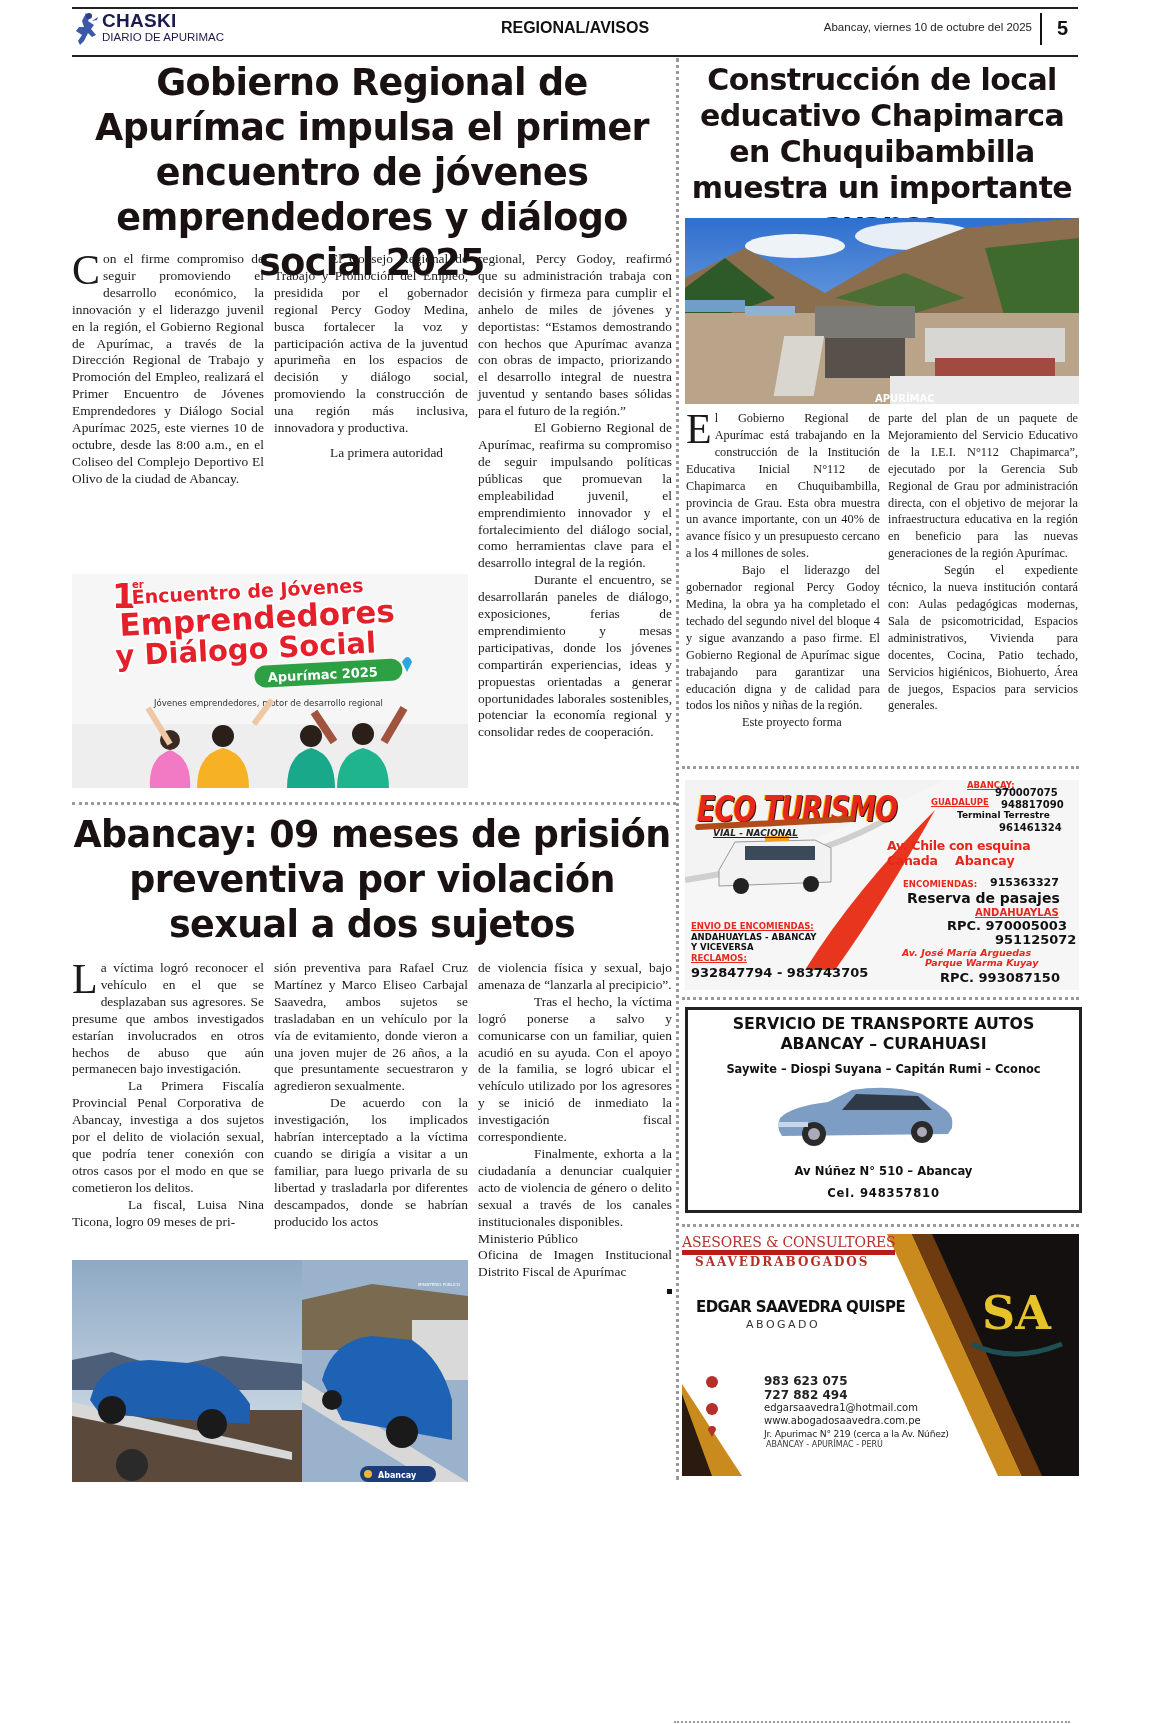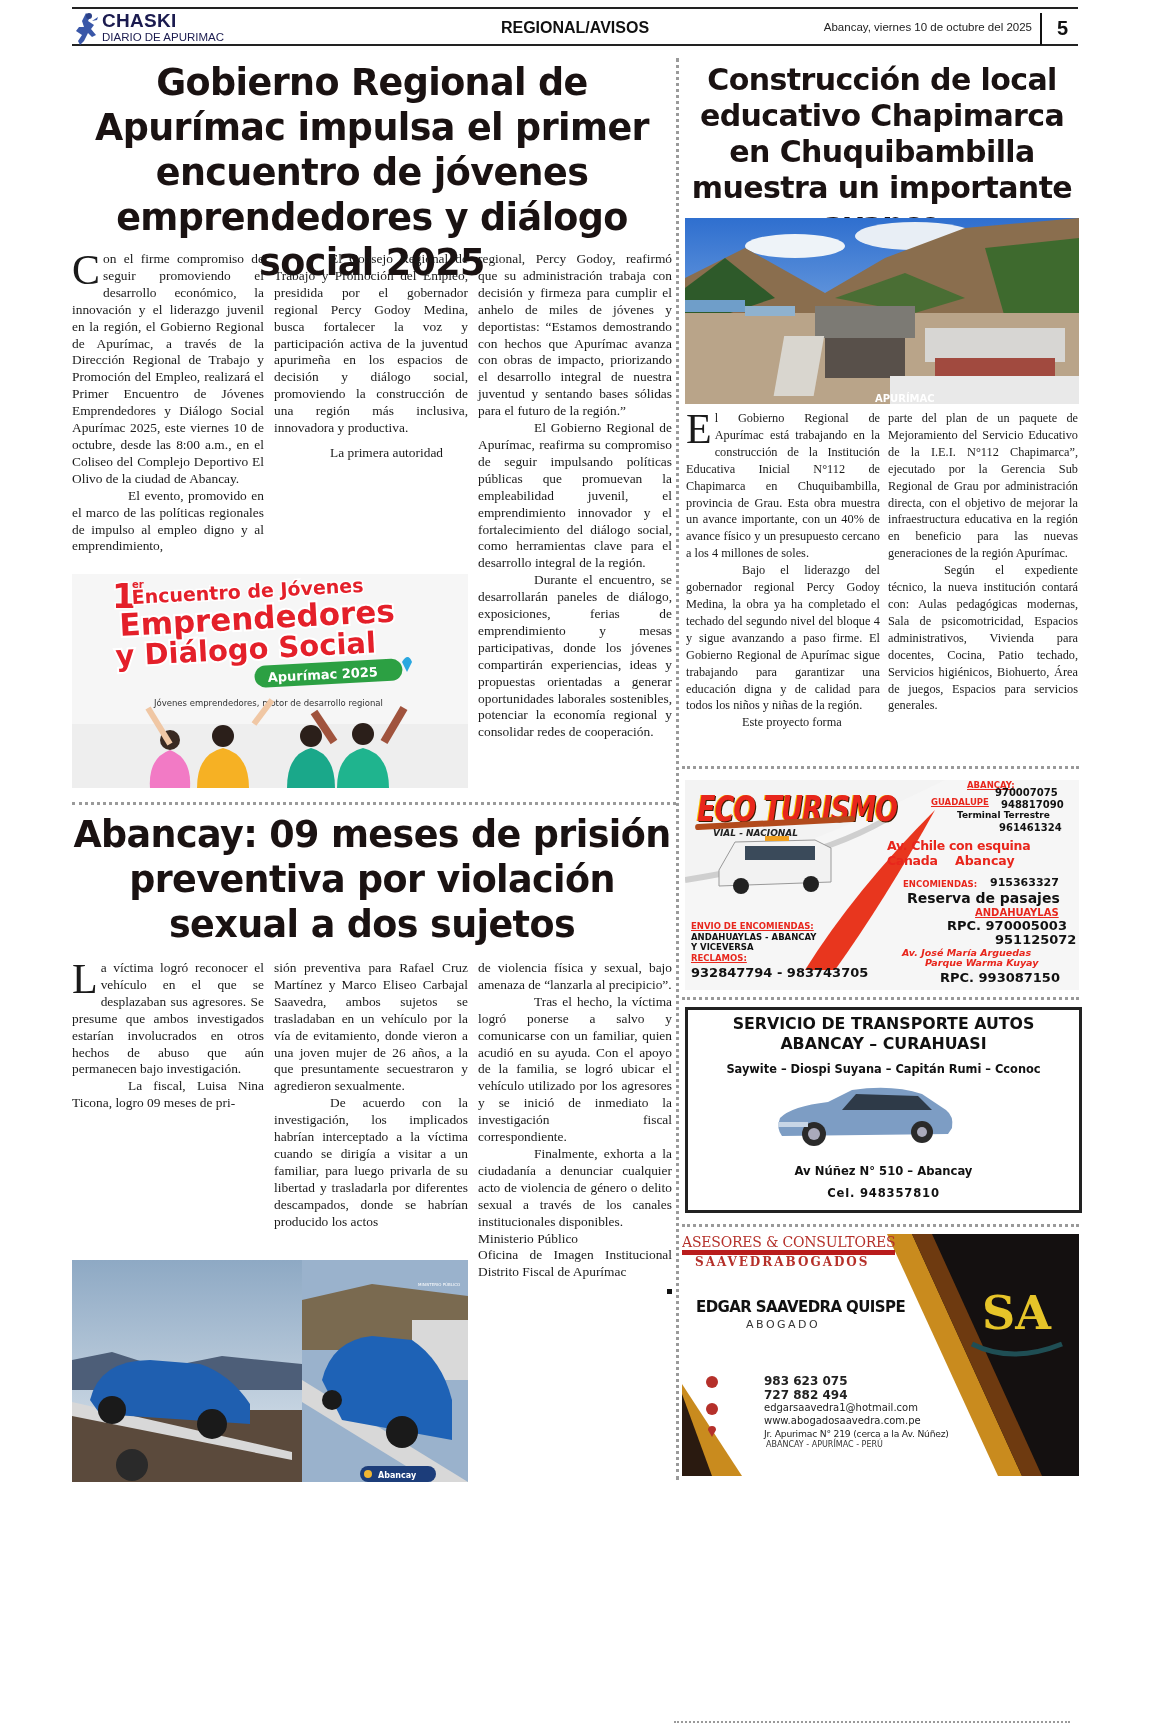--- a/index.html
+++ b/index.html
@@ -1,20 +1,20 @@
 <!DOCTYPE html>
 <html><head>
 <meta charset="utf-8">
 <style>
   * { box-sizing: border-box; margin: 0; padding: 0; }
   html, body { width: 1166px; height: 1724px; background: #ffffff; overflow: hidden; }
   body { position: relative; font-family: "DejaVu Serif", serif; color: #1a1a1a; }
 
   
-  .masthead { position: absolute; left: 72px; top: 7px; width: 1006px; height: 39px;
+  .masthead { position: absolute; left: 72px; top: 7px; width: 1006px; height: 50px;
     border-top: 2px solid #222; border-bottom: 2px solid #222; }
   .logo { position: absolute; left: 0; top: 2px; width: 28px; height: 36px; }
   .brand { position: absolute; left: 30px; top: 2px; font-family: "Liberation Sans", sans-serif; }
   .brand-name { font-weight: bold; font-size: 19px; line-height: 19px; color: #1b1b4f; letter-spacing: 0.3px; }
   .brand-sub { font-size: 11.5px; line-height: 14px; color: #1b1b4f; }
   .section { position: absolute; left: 0; right: 0; top: 10px; text-align: center;
     font-family: "Liberation Sans", sans-serif; font-weight: bold; font-size: 16px; color: #111; }
   .dateline { position: absolute; right: 46px; top: 12px; font-family: "Liberation Sans", sans-serif;
     font-size: 11.5px; color: #222; }
   .pagebar { position: absolute; right: 36px; top: 4px; width: 2px; height: 32px; background: #111; }
@@ -51,21 +51,21 @@
   
   .ad { position: absolute; overflow: hidden; }
   .ad-eco { left: 685px; top: 780px; width: 394px; height: 210px; background: #f3f3f3; }
   .ad-taxi { left: 685px; top: 1007px; width: 397px; height: 206px; border: 3px solid #222; background: #fff; }
   .ad-law { left: 682px; top: 1234px; width: 397px; height: 242px; background: #111; }
 
   .eco-title { position: absolute; left: 12px; top: 8px; font-family: "DejaVu Sans", sans-serif; font-weight: bold;
     font-style: italic; font-size: 27px; color: #e8261c; letter-spacing: -1px;
     text-shadow: 1px 1px 0 #3a1a00, -1px 0 0 #f7c600; transform: scaleY(1.3); transform-origin: top left; }
   .eco-swoosh { position: absolute; left: 10px; top: 40px; width: 160px; height: 6px; background: #b24a1c; border-radius: 3px; transform: rotate(-3deg); }
-  .eco-vial { position: absolute; left: 28px; top: 48px; font-family: "DejaVu Sans", sans-serif; font-weight: bold; font-style: italic; font-size: 9px; color: #222; }
+  .eco-vial { position: absolute; left: 28px; top: 48px; font-family: "DejaVu Sans", sans-serif; font-weight: bold; font-style: italic; font-size: 9px; color: #222; text-decoration: underline; }
   .eco-red { position: absolute; font-family: "DejaVu Sans", sans-serif; font-weight: bold; color: #e8261c; }
   .eco-blk { position: absolute; font-family: "DejaVu Sans", sans-serif; font-weight: bold; color: #111; }
   .u { text-decoration: underline; }
 
   .taxi-title { position: absolute; left: 0; right: 0; top: 4px; text-align: center; font-family: "DejaVu Sans", sans-serif;
     font-weight: bold; font-size: 15.8px; line-height: 20px; color: #111; }
   .taxi-routes { position: absolute; left: 0; right: 0; top: 52px; text-align: center; font-family: "DejaVu Sans", sans-serif; font-weight: bold; font-size: 11.4px; color: #111; }
   .taxi-addr { position: absolute; left: 0; right: 0; top: 154px; text-align: center; font-family: "DejaVu Sans", sans-serif; font-weight: bold; font-size: 11.6px; color: #111; }
   .taxi-cel { position: absolute; left: 0; right: 0; top: 176px; text-align: center; font-family: "DejaVu Sans", sans-serif; font-weight: bold; font-size: 11.6px; color: #111; letter-spacing: 0.8px; }
 
@@ -95,21 +95,20 @@
 <div class="hdiv" style="left:682px; top:766px; width:397px;"></div>
 <div class="hdiv" style="left:682px; top:997px; width:397px;"></div>
 <div class="hdiv" style="left:682px; top:1224px; width:397px;"></div>
 <div class="hdiv" style="left:674px; top:1721px; width:396px; border-top-width:2px;"></div>
 
 <article>
   <h1 class="headline h1">Gobierno Regional de Apurímac impulsa el primer encuentro de jóvenes emprendedores y diálogo social 2025</h1>
 
   <div class="col" style="left:72px; top:251px; width:192px;">
     <p class="first"><span class="drop">C</span><span>on el firme compromiso de seguir promoviendo el desarrollo económico, la innovación y el liderazgo juvenil en la región, el Gobierno Regional de Apurímac, a través de la Dirección Regional de Trabajo y Promoción del Empleo, realizará el Primer Encuentro de Jóvenes Emprendedores y Diálogo Social Apurímac 2025, este viernes 10 de octubre, desde las 8:00 a.m., en el Coliseo del Complejo Deportivo El Olivo de la ciudad de Abancay.</span></p>
-    <p>El evento, promovido en el marco de las políticas regionales de impulso al empleo digno y al emprendimiento,</p>
   </div>
   <div class="col" style="left:274px; top:251px; width:194px;">
     <p>El Consejo Regional de Trabajo y Promoción del Empleo, presidida por el gobernador regional Percy Godoy Medina, busca fortalecer la voz y participación activa de la juventud apurimeña en los espacios de decisión y diálogo social, promoviendo la construcción de una región más inclusiva, innovadora y productiva.</p>
     <p style="margin-top:8px;">La primera autoridad</p>
   </div>
   <div class="col" style="left:478px; top:251px; width:194px;">
     <p class="first">regional, Percy Godoy, reafirmó que su administración trabaja con decisión y firmeza para cumplir el anhelo de miles de jóvenes y deportistas: “Estamos demostrando con hechos que Apurímac avanza con obras de impacto, priorizando el desarrollo integral de nuestra juventud y sentando bases sólidas para el futuro de la región.”</p>
     <p>El Gobierno Regional de Apurímac, reafirma su compromiso de seguir impulsando políticas públicas que promuevan la empleabilidad juvenil, el emprendimiento innovador y el fortalecimiento del diálogo social, como herramientas clave para el desarrollo integral de la región.</p>
     <p>Durante el encuentro, se desarrollarán paneles de diálogo, exposiciones, ferias de emprendimiento y mesas participativas, donde los jóvenes compartirán experiencias, ideas y propuestas orientadas a generar oportunidades laborales sostenibles, potenciar la economía regional y consolidar redes de cooperación.</p>
   </div>
@@ -188,20 +187,21 @@
     <p class="first">parte del plan de un paquete de Mejoramiento del Servicio Educativo de la I.E.I. N°112 Chapimarca”, ejecutado por la Gerencia Sub Regional de Grau por administración directa, con el objetivo de mejorar la infraestructura educativa en la región en beneficio para las nuevas generaciones de la región Apurímac.</p>
     <p>Según el expediente técnico, la nueva institución contará con: Aulas pedagógicas modernas, Sala de psicomotricidad, Espacios administrativos, Vivienda para docentes, Cocina, Patio techado, Servicios higiénicos, Biohuerto, Área de juegos, Espacios para servicios generales.</p>
   </div>
 </article>
 
 <article>
   <h2 class="headline h3">Abancay: 09 meses de prisión preventiva por violación sexual a dos sujetos</h2>
 
   <div class="col" style="left:72px; top:960px; width:192px;">
     <p class="first"><span class="drop">L</span><span>a víctima logró reconocer el vehículo en el que se desplazaban sus agresores. Se presume que ambos investigados estarían involucrados en otros hechos de abuso que aún permanecen bajo investigación.</span></p>
+    <p>La Primera Fiscalía Provincial Penal Corporativa de Abancay, investiga a dos sujetos por el delito de violación sexual, que podría tener conexión con otros casos por el modo en que se cometieron los delitos.</p>
     <p>La fiscal, Luisa Nina Ticona, logro 09 meses de pri-</p>
   </div>
   <div class="col" style="left:274px; top:960px; width:194px;">
     <p class="first">sión preventiva para Rafael Cruz Martínez y Marco Eliseo Carbajal Saavedra, ambos sujetos se trasladaban en un vehículo por la vía de evitamiento, donde vieron a una joven mujer de 26 años, a la que presuntamente secuestraron y agredieron sexualmente.</p>
     <p>De acuerdo con la investigación, los implicados habrían interceptado a la víctima cuando se dirigía a visitar a un familiar, para luego privarla de su libertad y trasladarla por diferentes descampados, donde se habrían producido los actos</p>
   </div>
   <div class="col" style="left:478px; top:960px; width:194px;">
     <p class="first">de violencia física y sexual, bajo amenaza de “lanzarla al precipicio”.</p>
     <p>Tras el hecho, la víctima logró ponerse a salvo y comunicarse con un familiar, quien acudió en su ayuda. Con el apoyo de la familia, se logró ubicar el vehículo utilizado por los agresores y se inició de inmediato la investigación fiscal correspondiente.</p>
     <p>Finalmente, exhorta a la ciudadanía a denunciar cualquier acto de violencia de género o delito sexual a través de los canales institucionales disponibles.</p>

